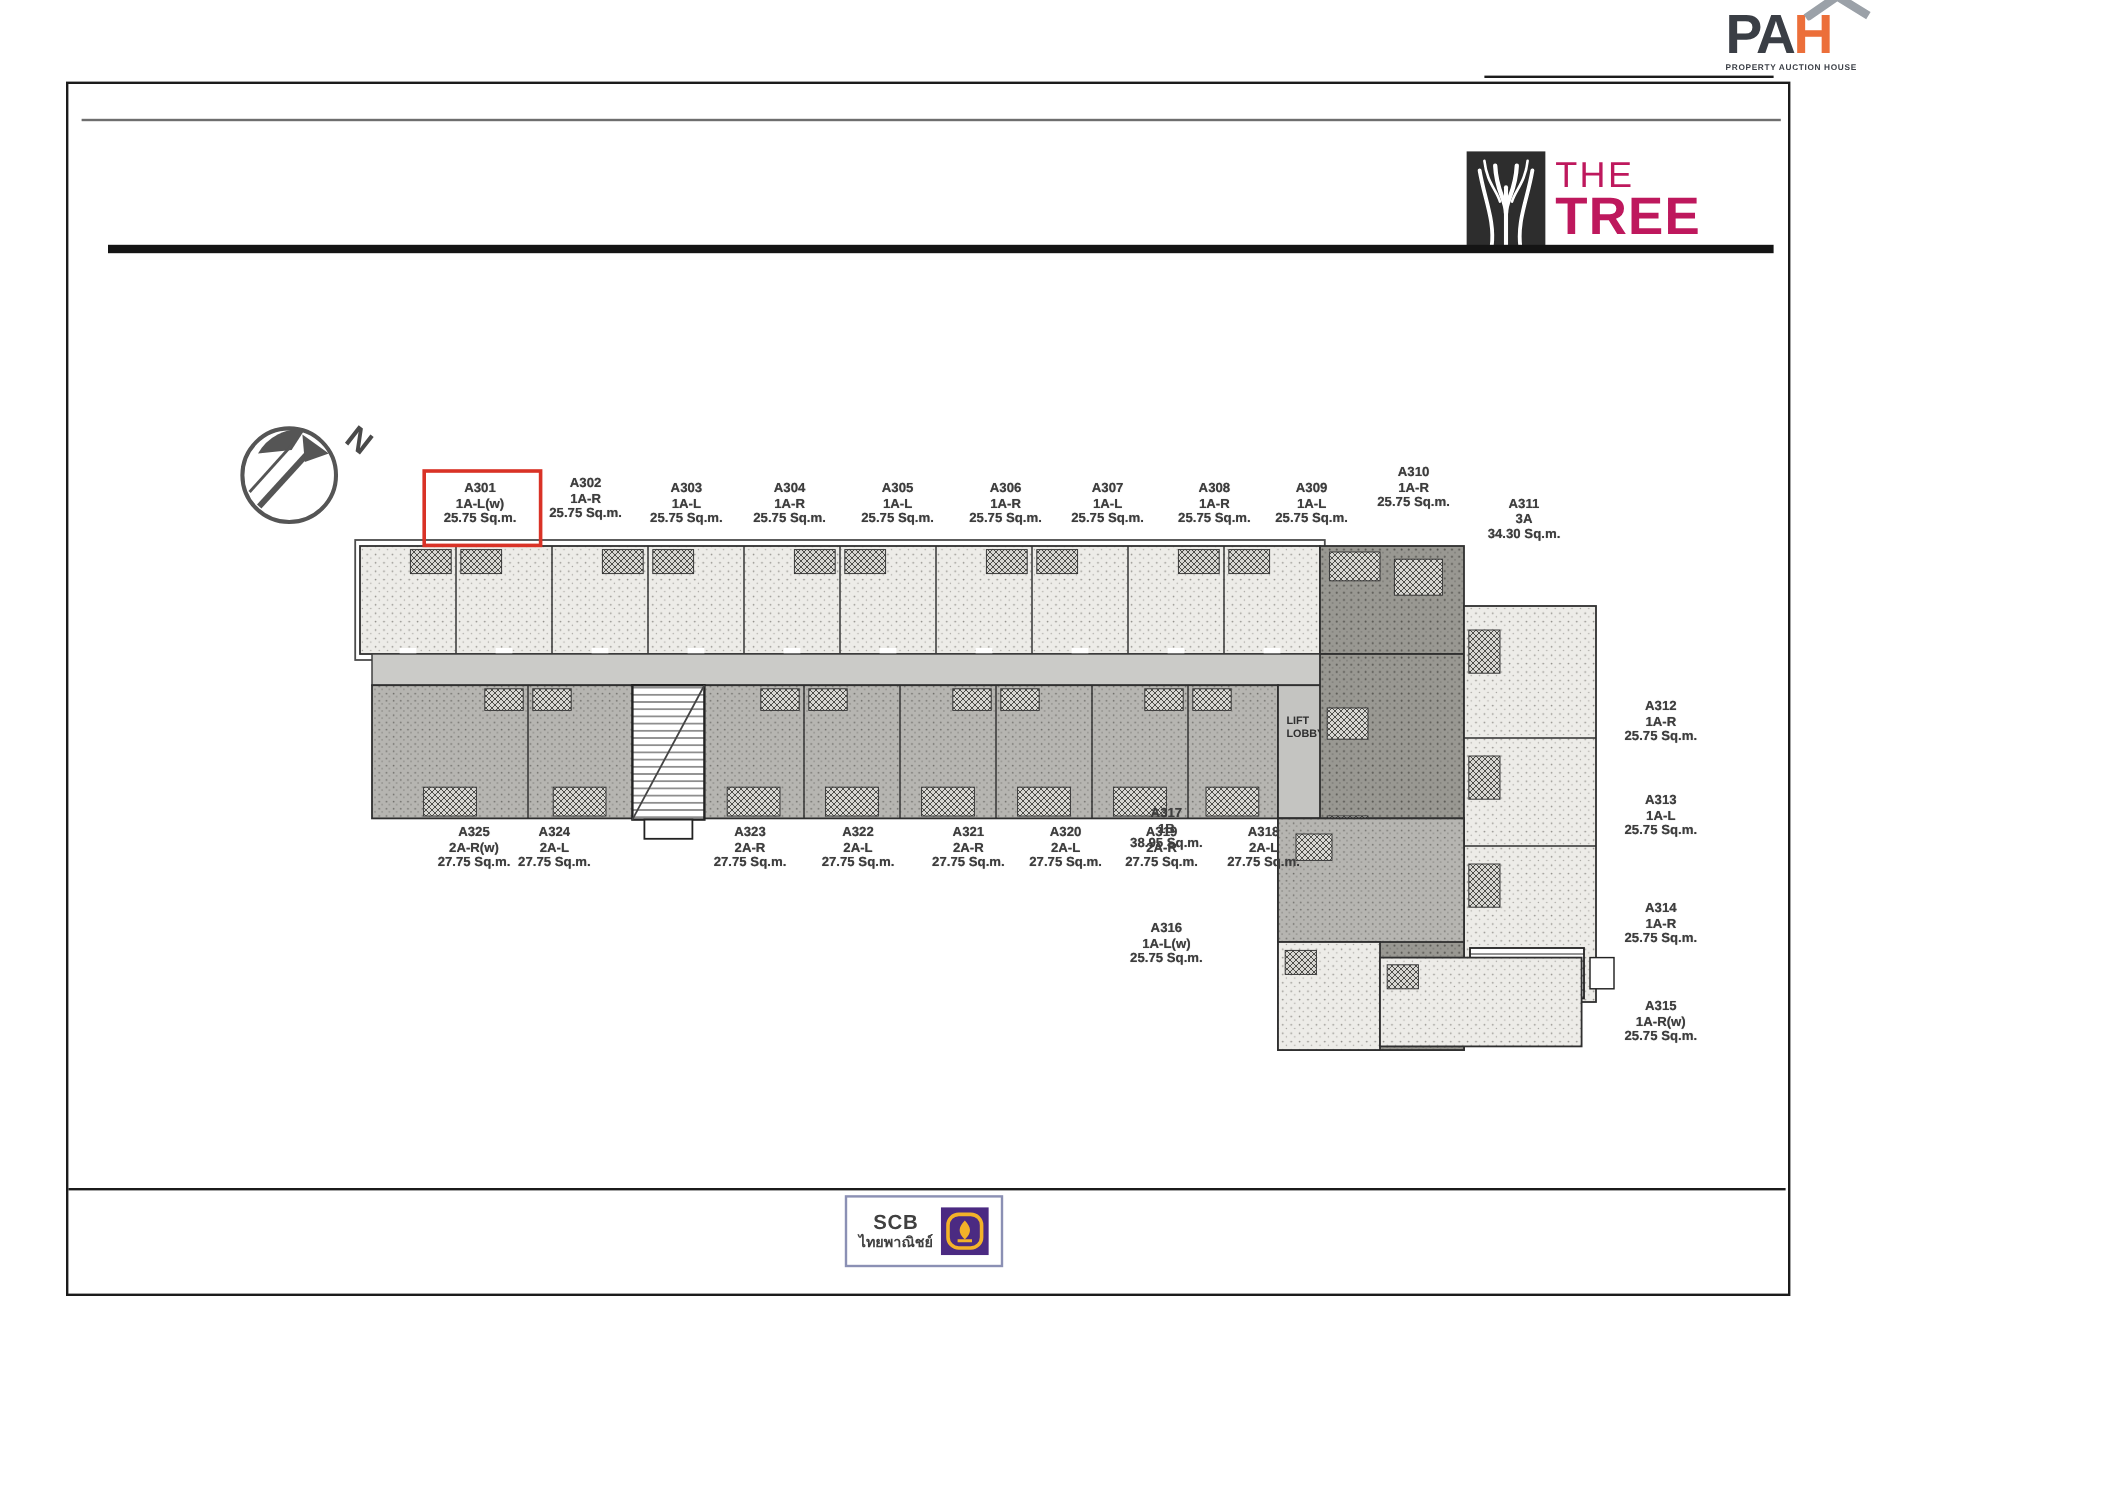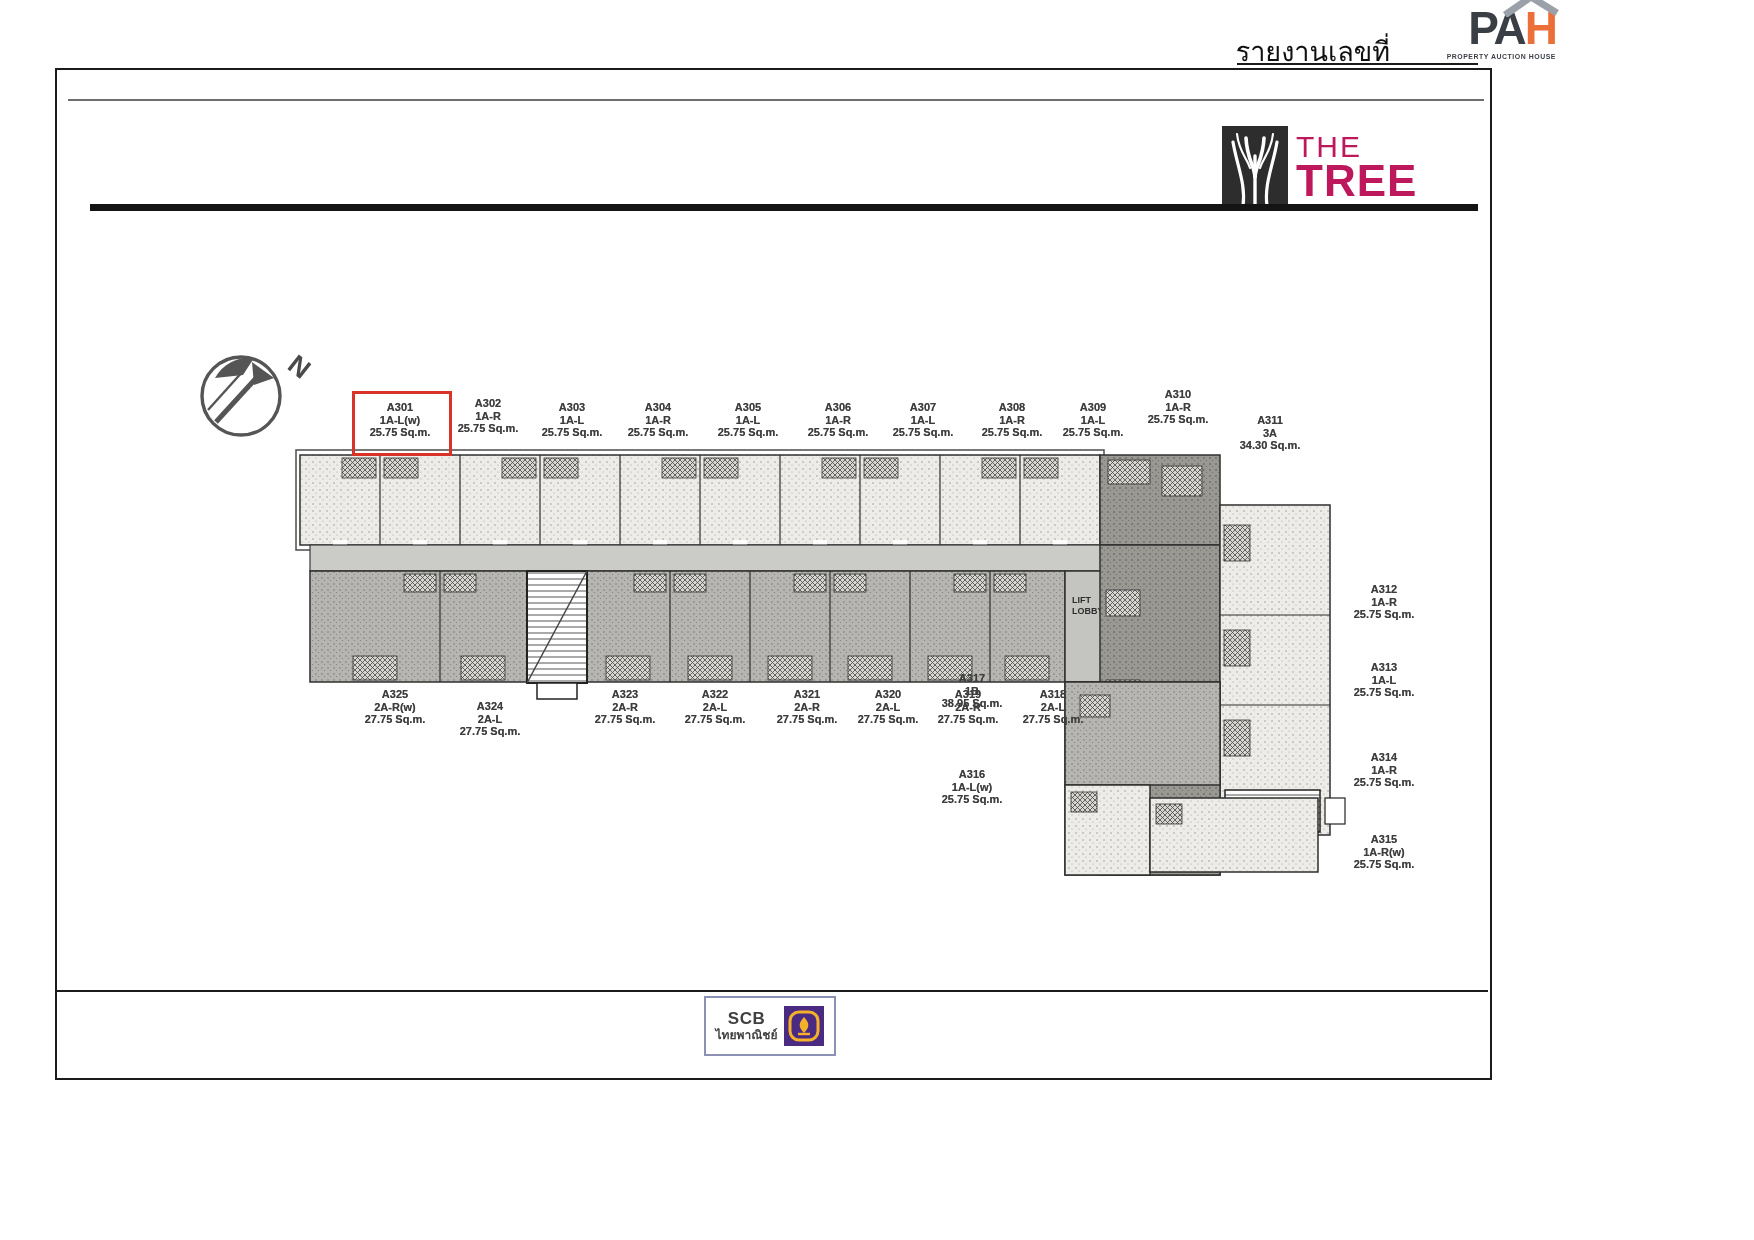--- a/index.html
+++ b/index.html
@@ -3,21 +3,21 @@
 <meta charset="utf-8">
 <style>
   html,body{margin:0;padding:0;background:#ffffff;}
   #page{position:relative;width:1754px;height:1240px;background:#ffffff;overflow:hidden;
         font-family:"Liberation Sans",sans-serif;color:#222;}
   .abs{position:absolute;}
 
   
   #report-label{left:1150px;top:30px;width:240px;text-align:right;font-size:27px;color:#101010;}
   #report-underline{left:1237px;top:63px;width:241px;height:2px;background:#1c1c1c;}
-  #pah-logo{left:1438px;top:4px;width:118px;text-align:right;}
+  #pah-logo{left:1438px;top:4px;width:118px;}
   #pah-letters{position:relative;font-weight:800;font-size:46px;line-height:48px;letter-spacing:-2px;color:#3a3e45;white-space:nowrap;}
   #pah-letters .pah-h{color:#ec6f3a;}
   #pah-roof{position:absolute;right:-4px;top:-11px;}
   #pah-caption{font-size:6.9px;letter-spacing:.55px;color:#3a3e45;font-weight:700;margin-top:1px;white-space:nowrap;}
 
   
   #frame{left:55px;top:68px;width:1433px;height:1008px;border:2px solid #1b1b1b;}
   #frame-topline{left:68px;top:99px;width:1416px;height:2px;background:#6e6e6e;}
   #footer-divider{left:57px;top:990px;width:1431px;height:2px;background:#1b1b1b;}
 
@@ -51,21 +51,20 @@
       display:flex;align-items:center;justify-content:center;gap:7px;background:#fff;}
   #scb-text{text-align:center;color:#404040;}
   #scb-text .scb-abbr{font-size:17px;font-weight:800;line-height:18px;letter-spacing:.5px;}
   #scb-text .scb-thai{font-size:12px;line-height:15px;font-weight:600;}
 </style>
 </head>
 <body>
 
 <div id="page">
 
-  <div class="abs" id="report-label">รายงานเลขที่</div>
   <div class="abs" id="report-underline"></div>
 
   <div class="abs" id="pah-logo">
     <div id="pah-letters">
       <span class="pah-pa">PA</span><span class="pah-h">H</span>
       <svg id="pah-roof" width="58" height="24" viewBox="0 0 58 24">
         <path d="M3,22 L29,4 L55,20" stroke="#9ba1a8" stroke-width="7" fill="none"></path>
       </svg>
     </div>
     <div id="pah-caption">PROPERTY AUCTION HOUSE</div>
@@ -292,21 +291,21 @@
       <div class="unit-label" style="left: 1270px; top: 414px;">
         <span>A311</span>
         <span>3A</span>
         <span>34.30 Sq.m.</span>
       </div>
       <div class="unit-label" style="left: 395px; top: 688px;">
         <span>A325</span>
         <span>2A-R(w)</span>
         <span>27.75 Sq.m.</span>
       </div>
-      <div class="unit-label" style="left: 490px; top: 688px; margin-top: 12px;">
+      <div class="unit-label" style="left: 462px; top: 688px;">
         <span>A324</span>
         <span>2A-L</span>
         <span>27.75 Sq.m.</span>
       </div>
       <div class="unit-label" style="left: 625px; top: 688px;">
         <span>A323</span>
         <span>2A-R</span>
         <span>27.75 Sq.m.</span>
       </div>
       <div class="unit-label" style="left: 715px; top: 688px;">

